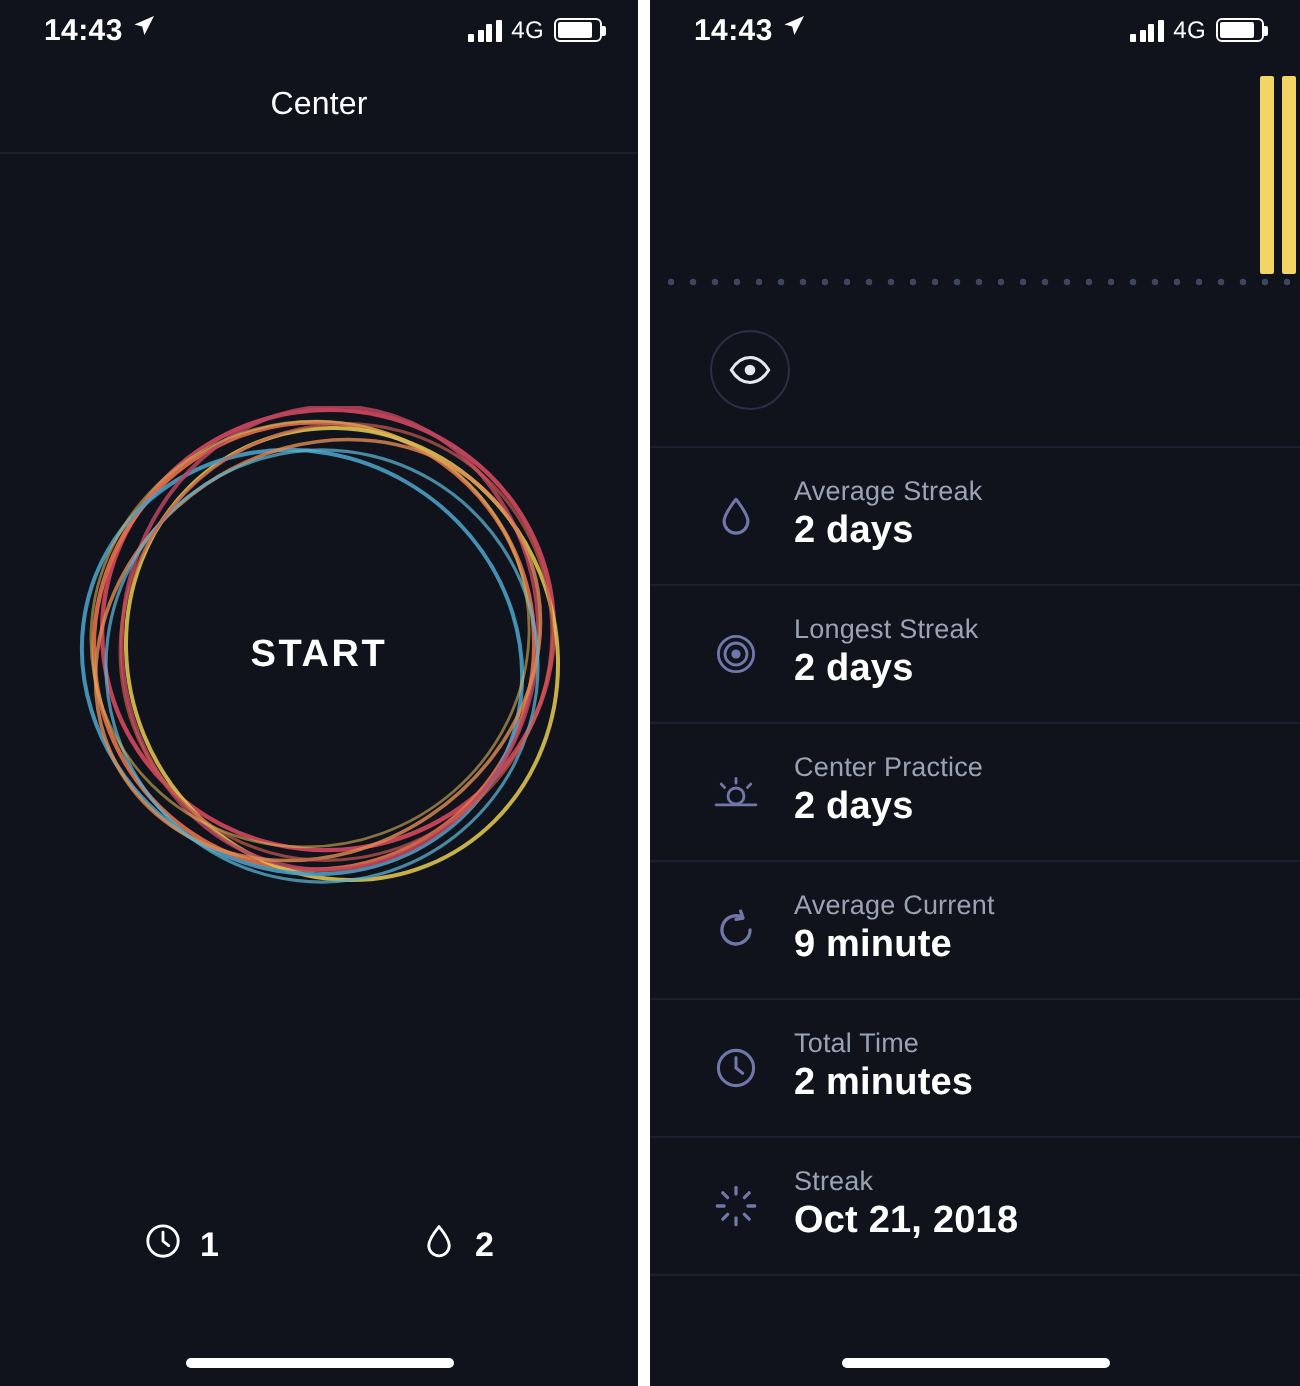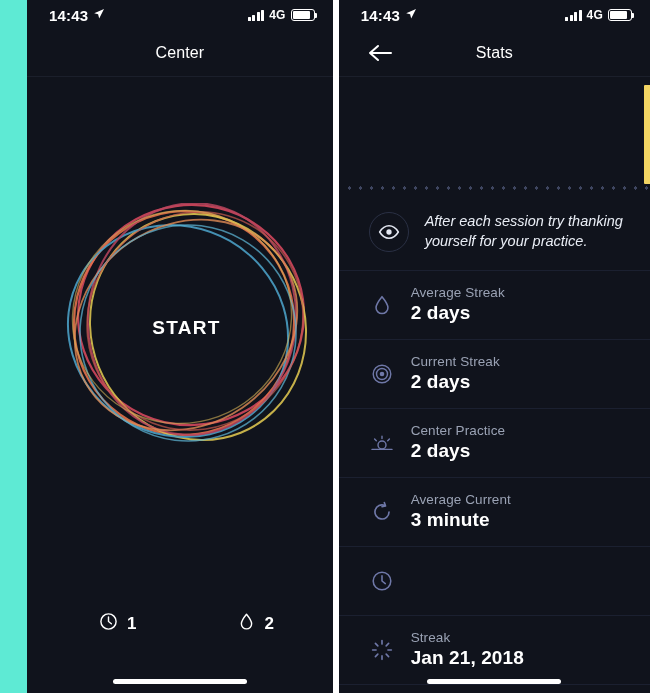--- a/index.html
+++ b/index.html
@@ -5,22 +5,21 @@
   * { margin:0; padding:0; box-sizing:border-box; }
   html,body {
     width:650px; height:693px;
     background:#ffffff;
     font-family:"Liberation Sans", sans-serif;
     overflow:hidden;
   }
   .screens {
     display:flex;
     width:650px; height:693px;
-    background:#5eead4;
-    padding-left:27px;
+    background:#4c1d95;
   }
   .phone {
     position:relative;
     height:693px;
     background:#10131c;
     overflow:hidden;
   }
   .phone.left  { width:319px; }
   .gutter      { width:6px; height:693px; background:#ffffff; flex:0 0 6px; }
   .phone.right { width:325px; }
@@ -35,21 +34,21 @@
   .sb-left { display:flex; align-items:center; gap:5px; }
   .sb-time { font-size:15px; font-weight:600; letter-spacing:0.2px; }
   .loc-arrow { display:block; }
   .sb-right { display:flex; align-items:center; gap:5px; }
   .signal { display:flex; align-items:flex-end; gap:1.5px; height:11px; }
   .signal i { display:block; width:3px; background:#ffffff; border-radius:0.5px; }
   .signal i:nth-child(1){ height:4px; }
   .signal i:nth-child(2){ height:6px; }
   .signal i:nth-child(3){ height:8.5px; }
   .signal i:nth-child(4){ height:11px; }
-  .net { font-size:12px; font-weight:700; letter-spacing:0.2px; }
+  .net { font-size:12px; font-weight:400; letter-spacing:0.2px; }
   .battery {
     width:24px; height:12px; border:1.4px solid #ffffff;
     border-radius:3px; position:relative; padding:1.3px;
   }
   .battery::after{
     content:""; position:absolute; right:-3.4px; top:3.3px;
     width:2px; height:4.4px; background:#ffffff; border-radius:0 1px 1px 0;
   }
   .battery b { display:block; height:100%; width:88%; background:#ffffff; border-radius:1px; }
 
@@ -239,28 +238,20 @@
             <i></i>
             <i></i>
           </span>
         <span class="net">4G</span>
         <span class="battery">
             <b></b>
           </span>
       </div>
     </div>
 
-    <div class="navbar">
-      <span class="back-btn">
-        <svg width="26" height="22" viewBox="0 0 26 22">
-            <path d="M11 4 L3 11 L11 18 M3 11 H24" fill="none" stroke="#ffffff" stroke-width="2" stroke-linecap="round" stroke-linejoin="round"></path>
-          </svg>
-      </span>
-      <span class="nav-title">Stats</span>
-    </div>
 
     <div class="chart">
       <div class="bars">
           <div class="bar" style="height: 0px; background: rgb(243, 213, 99);"></div>
           <div class="bar" style="height: 0px; background: rgb(243, 213, 99);"></div>
           <div class="bar" style="height: 0px; background: rgb(243, 213, 99);"></div>
           <div class="bar" style="height: 0px; background: rgb(243, 213, 99);"></div>
           <div class="bar" style="height: 0px; background: rgb(243, 213, 99);"></div>
           <div class="bar" style="height: 0px; background: rgb(243, 213, 99);"></div>
           <div class="bar" style="height: 0px; background: rgb(243, 213, 99);"></div>
@@ -289,21 +280,20 @@
       <div class="baseline"></div>
     </div>
 
     <div class="tip">
       <span class="tip-icon">
         <svg width="22" height="22" viewBox="0 0 24 24">
             <path d="M1.8 12 C4.6 7.4 8.2 5.2 12 5.2 C15.8 5.2 19.4 7.4 22.2 12 C19.4 16.6 15.8 18.8 12 18.8 C8.2 18.8 4.6 16.6 1.8 12 Z" fill="none" stroke="#e4e8f2" stroke-width="1.7" stroke-linejoin="round"></path>
             <circle cx="12" cy="12" r="2.9" fill="#e4e8f2"></circle>
           </svg>
       </span>
-      <span class="tip-text">After each session try thanking yourself for your practice.</span>
     </div>
 
     <div class="stat-row">
       <span class="stat-icon">
         <svg width="22" height="22" viewBox="0 0 20 20">
             <path d="M10 2.4 C10 2.4 4.6 9 4.6 12.4 A5.4 5.4 0 0 0 15.4 12.4 C15.4 9 10 2.4 10 2.4 Z" fill="none" stroke="currentColor" stroke-width="1.4" stroke-linejoin="round"></path>
           </svg>
       </span>
       <span class="stat-text">
         <span class="stat-label">Average Streak</span>
@@ -313,21 +303,21 @@
 
     <div class="stat-row">
       <span class="stat-icon">
         <svg width="22" height="22" viewBox="0 0 20 20">
             <circle cx="10" cy="10" r="8" fill="none" stroke="currentColor" stroke-width="1.3"></circle>
             <circle cx="10" cy="10" r="5" fill="none" stroke="currentColor" stroke-width="1.3"></circle>
             <circle cx="10" cy="10" r="2.1" fill="currentColor"></circle>
           </svg>
       </span>
       <span class="stat-text">
-        <span class="stat-label">Current Streak</span>
+        <span class="stat-label">Longest Streak</span>
         <span class="stat-value">2 days</span>
       </span>
     </div>
 
     <div class="stat-row">
       <span class="stat-icon">
         <svg width="24" height="22" viewBox="0 0 24 20">
             <circle cx="12" cy="12" r="4" fill="none" stroke="currentColor" stroke-width="1.4"></circle>
             <path d="M2 16.4 H22 M12 3.2 V5.6 M4.6 6 L6.3 7.7 M19.4 6 L17.7 7.7" fill="none" stroke="currentColor" stroke-width="1.4" stroke-linecap="round"></path>
           </svg>
@@ -340,50 +330,54 @@
 
     <div class="stat-row">
       <span class="stat-icon">
         <svg width="22" height="22" viewBox="0 0 20 20">
             <path d="M16.4 10 A6.4 6.4 0 1 1 12.6 4.1" fill="none" stroke="currentColor" stroke-width="1.5" stroke-linecap="round"></path>
             <path d="M12.1 1.4 L13.2 4.6 L10 5.2" fill="none" stroke="currentColor" stroke-width="1.5" stroke-linecap="round" stroke-linejoin="round"></path>
           </svg>
       </span>
       <span class="stat-text">
         <span class="stat-label">Average Current</span>
-        <span class="stat-value">3 minute</span>
+        <span class="stat-value">9 minute</span>
       </span>
     </div>
 
     <div class="stat-row">
       <span class="stat-icon">
         <svg width="22" height="22" viewBox="0 0 20 20">
             <circle cx="10" cy="10" r="8" fill="none" stroke="currentColor" stroke-width="1.4"></circle>
             <path d="M10 5.3 V10 L13 12.4" fill="none" stroke="currentColor" stroke-width="1.4" stroke-linecap="round"></path>
           </svg>
+      </span>
+      <span class="stat-text">
+        <span class="stat-label">Total Time</span>
+        <span class="stat-value">2 minutes</span>
       </span>
     </div>
 
     <div class="stat-row">
       <span class="stat-icon">
         <svg width="22" height="22" viewBox="0 0 20 20">
             <g stroke="currentColor" stroke-width="1.5" stroke-linecap="round">
               <path d="M10 1.5 V4.6"></path>
               <path d="M10 15.4 V18.5"></path>
               <path d="M1.5 10 H4.6"></path>
               <path d="M15.4 10 H18.5"></path>
               <path d="M4 4 L6.2 6.2"></path>
               <path d="M13.8 13.8 L16 16"></path>
               <path d="M16 4 L13.8 6.2"></path>
               <path d="M6.2 13.8 L4 16"></path>
             </g>
           </svg>
       </span>
       <span class="stat-text">
         <span class="stat-label">Streak</span>
-        <span class="stat-value">Jan 21, 2018</span>
+        <span class="stat-value">Oct 21, 2018</span>
       </span>
     </div>
 
     <div class="home-ind"></div>
   </div>
 
 </div>
 
 </body></html>

